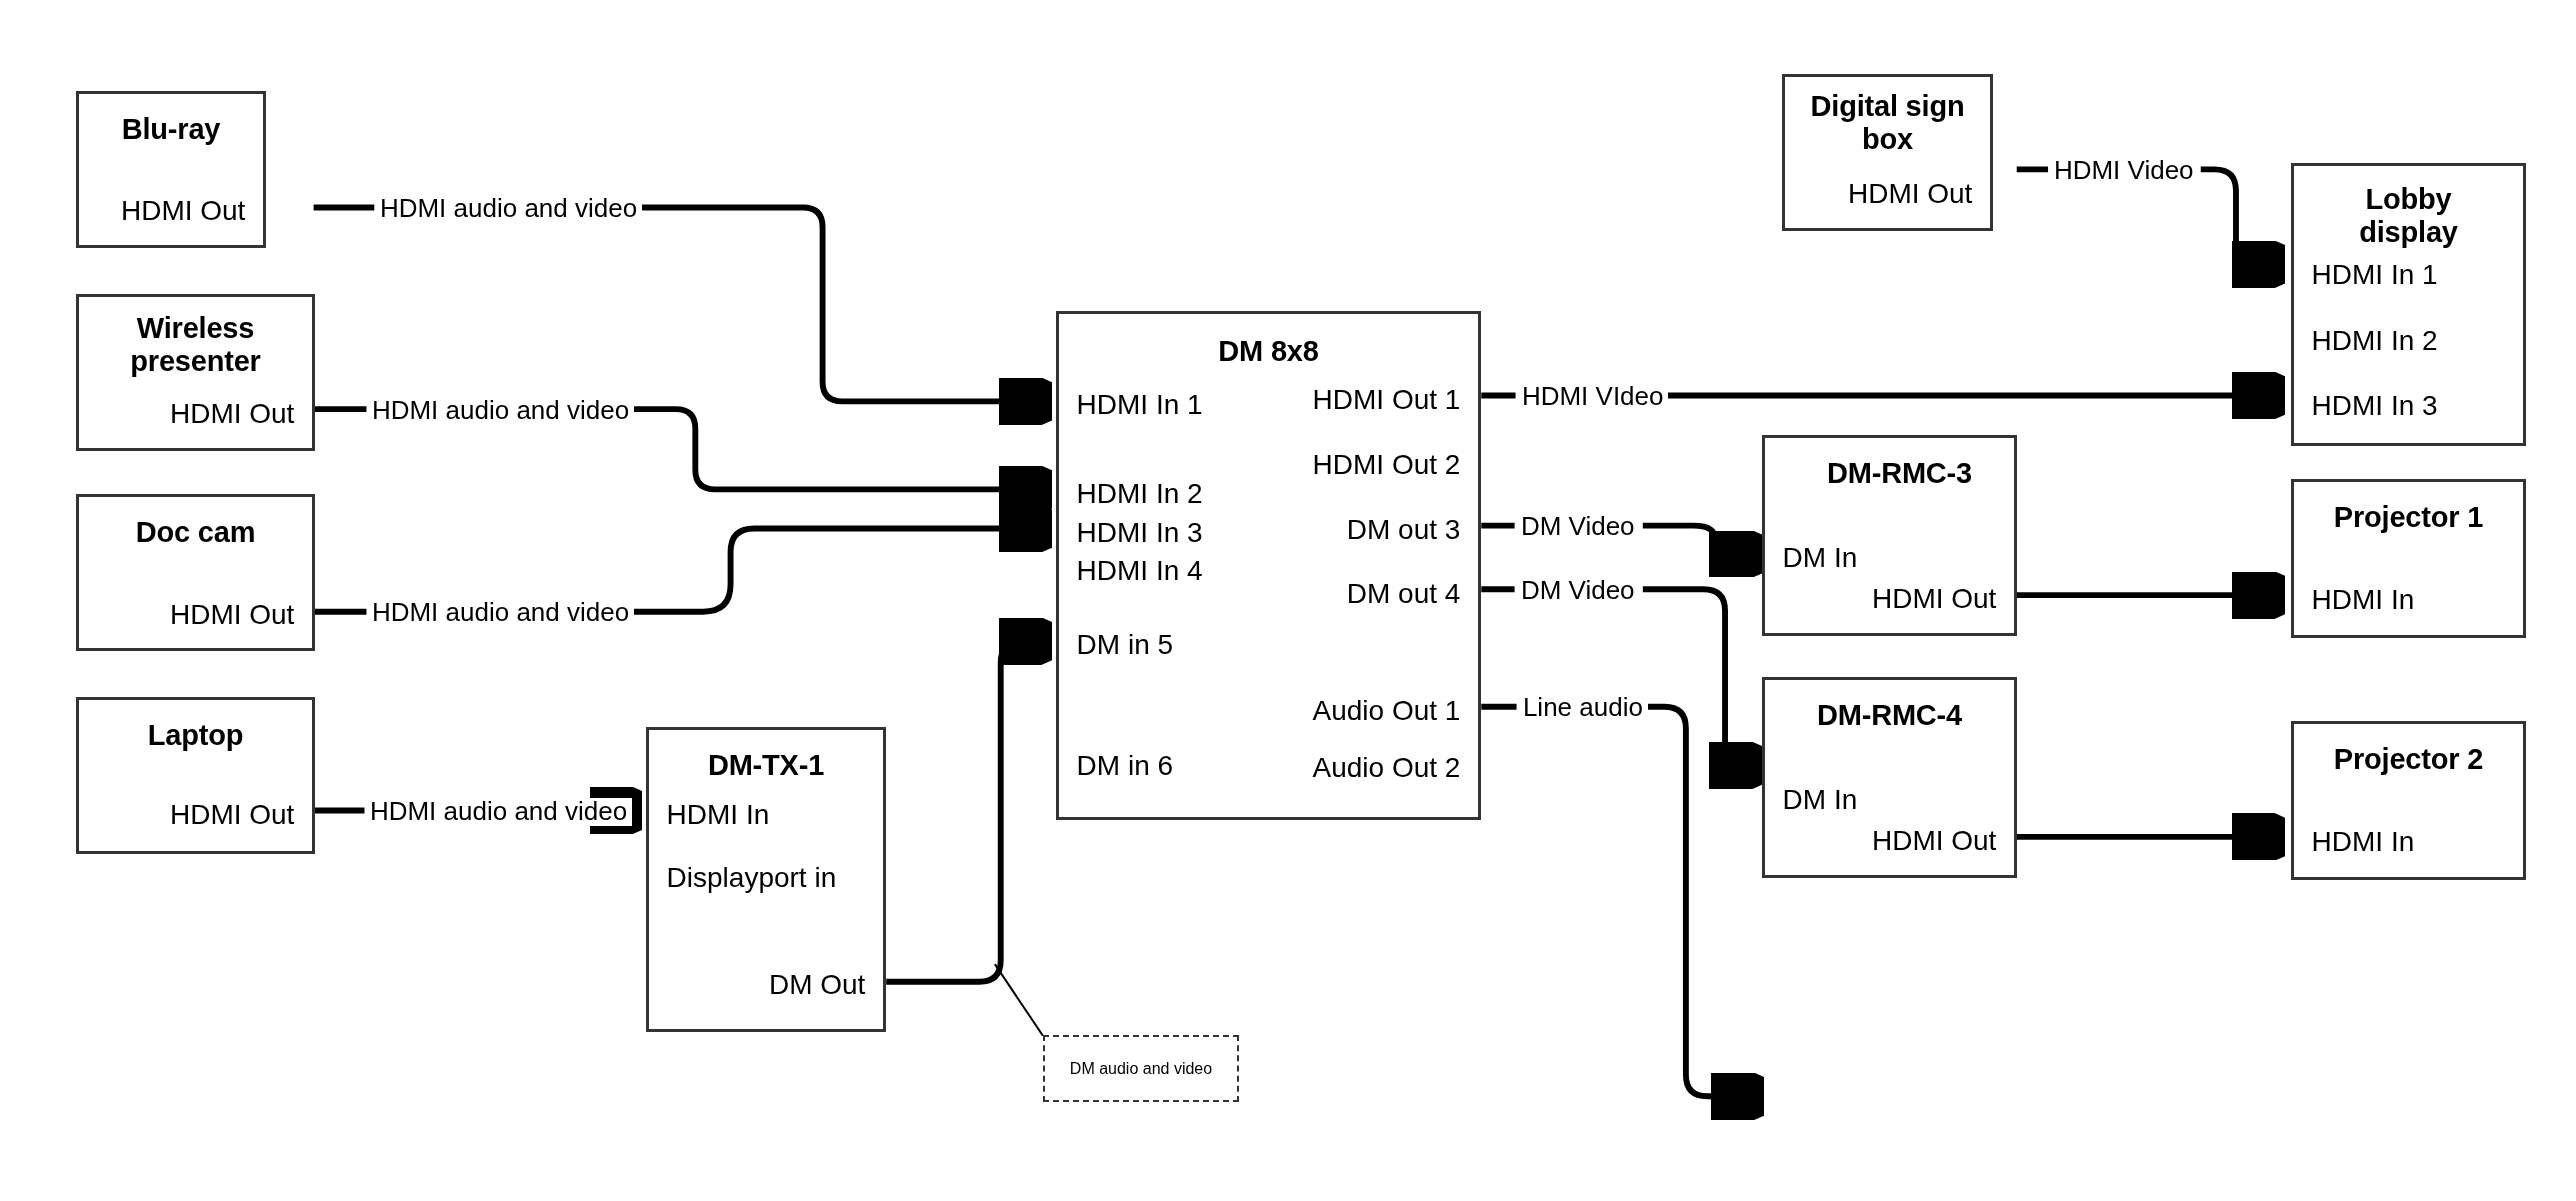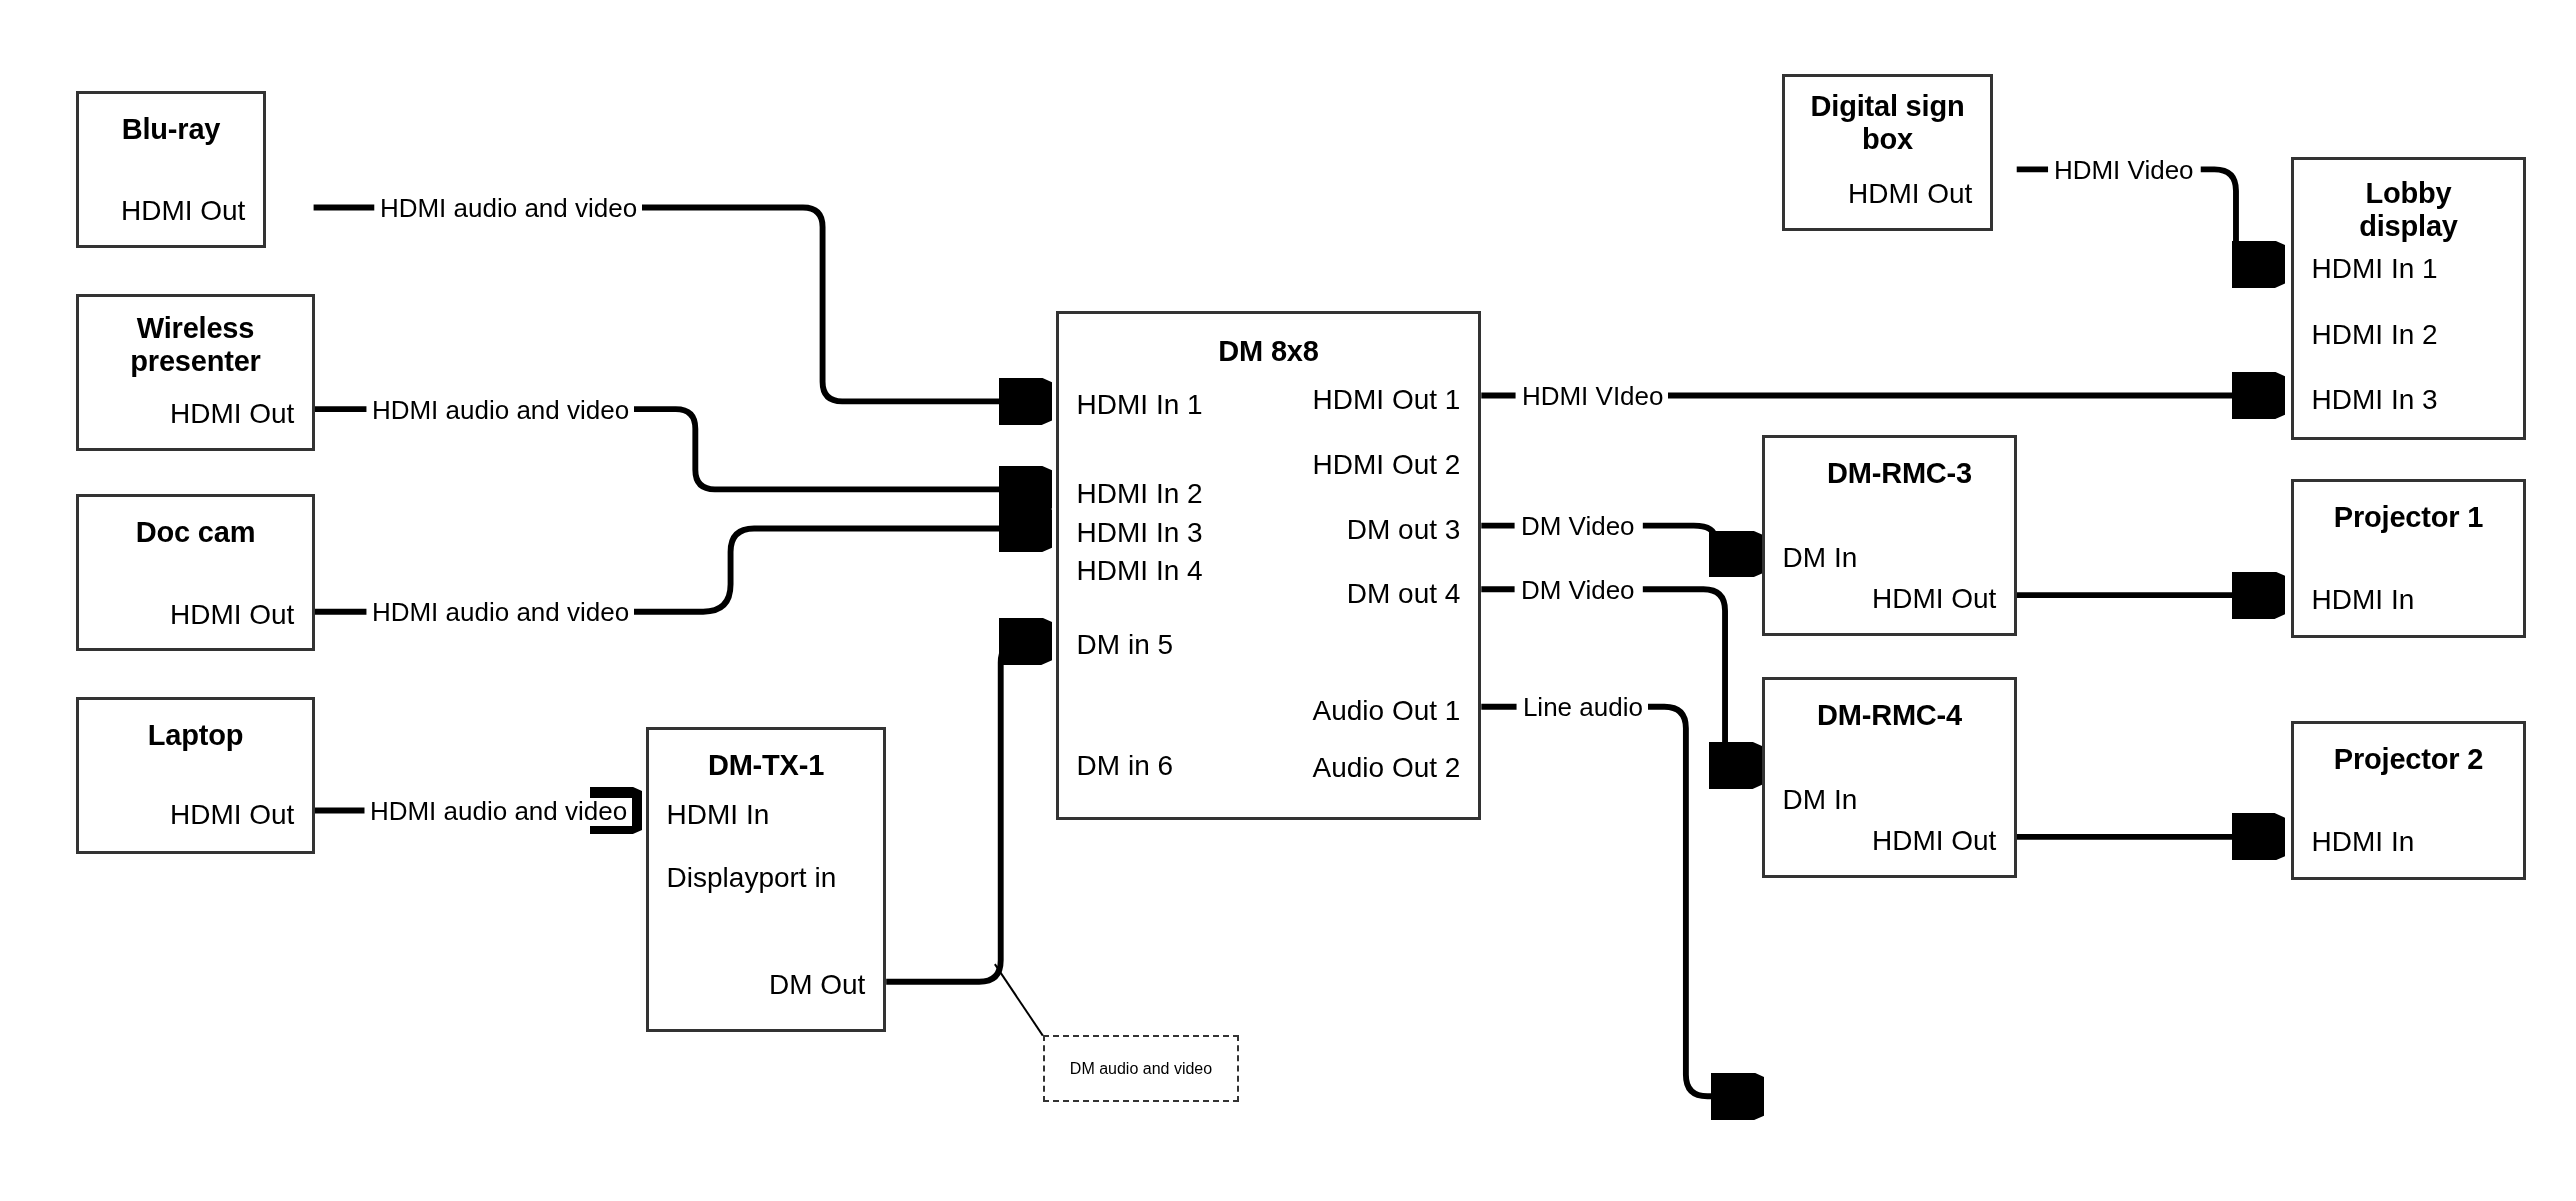--- a/index.html
+++ b/index.html
@@ -168,21 +168,21 @@
     <div class="port right" style="top:381px;">Audio Out 1</div>
     <div class="port right" style="top:438px;">Audio Out 2</div>
   </div>
 
   <div class="node" style="left:1782px; top:54px; width:211px; height:157px;margin-top:20px;">
     <div class="title" style="top:11.7px;">Digital sign</div>
     <div class="title" style="top:45px;">box</div>
     <div class="port right" style="top:101px;">HDMI Out</div>
   </div>
 
-  <div class="node" style="left:2291px; top:157px; width:235px; height:283px;">
+  <div class="node" style="left:2291px; top:163px; width:235px; height:283px;">
     <div class="title" style="top:15.7px;">Lobby</div>
     <div class="title" style="top:49px;">display</div>
     <div class="port left" style="top:93px;">HDMI In 1</div>
     <div class="port left" style="top:159px;">HDMI In 2</div>
     <div class="port left" style="top:224px;">HDMI In 3</div>
   </div>
 
   <div class="node" style="left:1762px; top:435px; width:255px; height:201px;">
     <div class="title" style="top:17.6px;margin-left:20px;">DM-RMC-3</div>
     <div class="port left" style="top:104px;">DM In</div>

